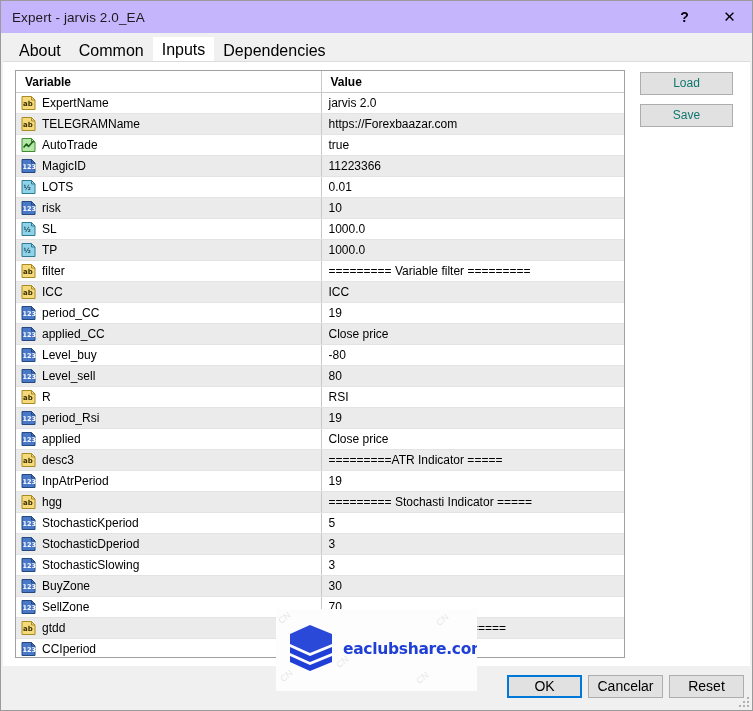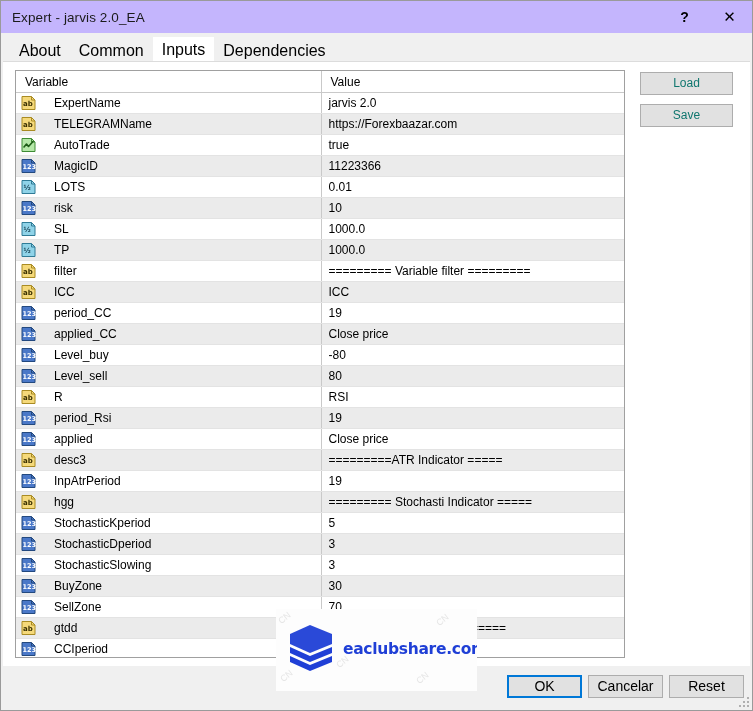--- a/index.html
+++ b/index.html
@@ -125,21 +125,21 @@
   table.grid {
     border-collapse: collapse;
     width: 100%;
     table-layout: fixed;
     font-size: 12px;
   }
   table.grid col.c-var { width: 305px; }
   table.grid col.c-val { width: auto; }
 
   table.grid th {
-    font-weight: normal;
+    font-weight: bold;
     text-align: left;
     height: 21px;
     padding: 0 0 0 9px;
     background: #ffffff;
     border-bottom: 1px solid #c9c9c9;
     border-right: 1px solid #c9c9c9;
     font-size: 12px;
     color: #000;
     vertical-align: middle;
   }
@@ -163,21 +163,21 @@
     padding-left: 7px;
   }
   tr.odd td { background: #ffffff; }
   tr.even td { background: #ebebeb; }
 
   .var-inner {
     display: flex;
     align-items: center;
     gap: 6px;
   }
-  .var-label { line-height: 1; margin-left: 12px; }
+  .var-label { line-height: 1; }
 
   
   .ticon {
     width: 15px;
     height: 14px;
     flex: 0 0 auto;
     position: relative;
     display: inline-block;
   }
   .ticon svg { display: block; }

